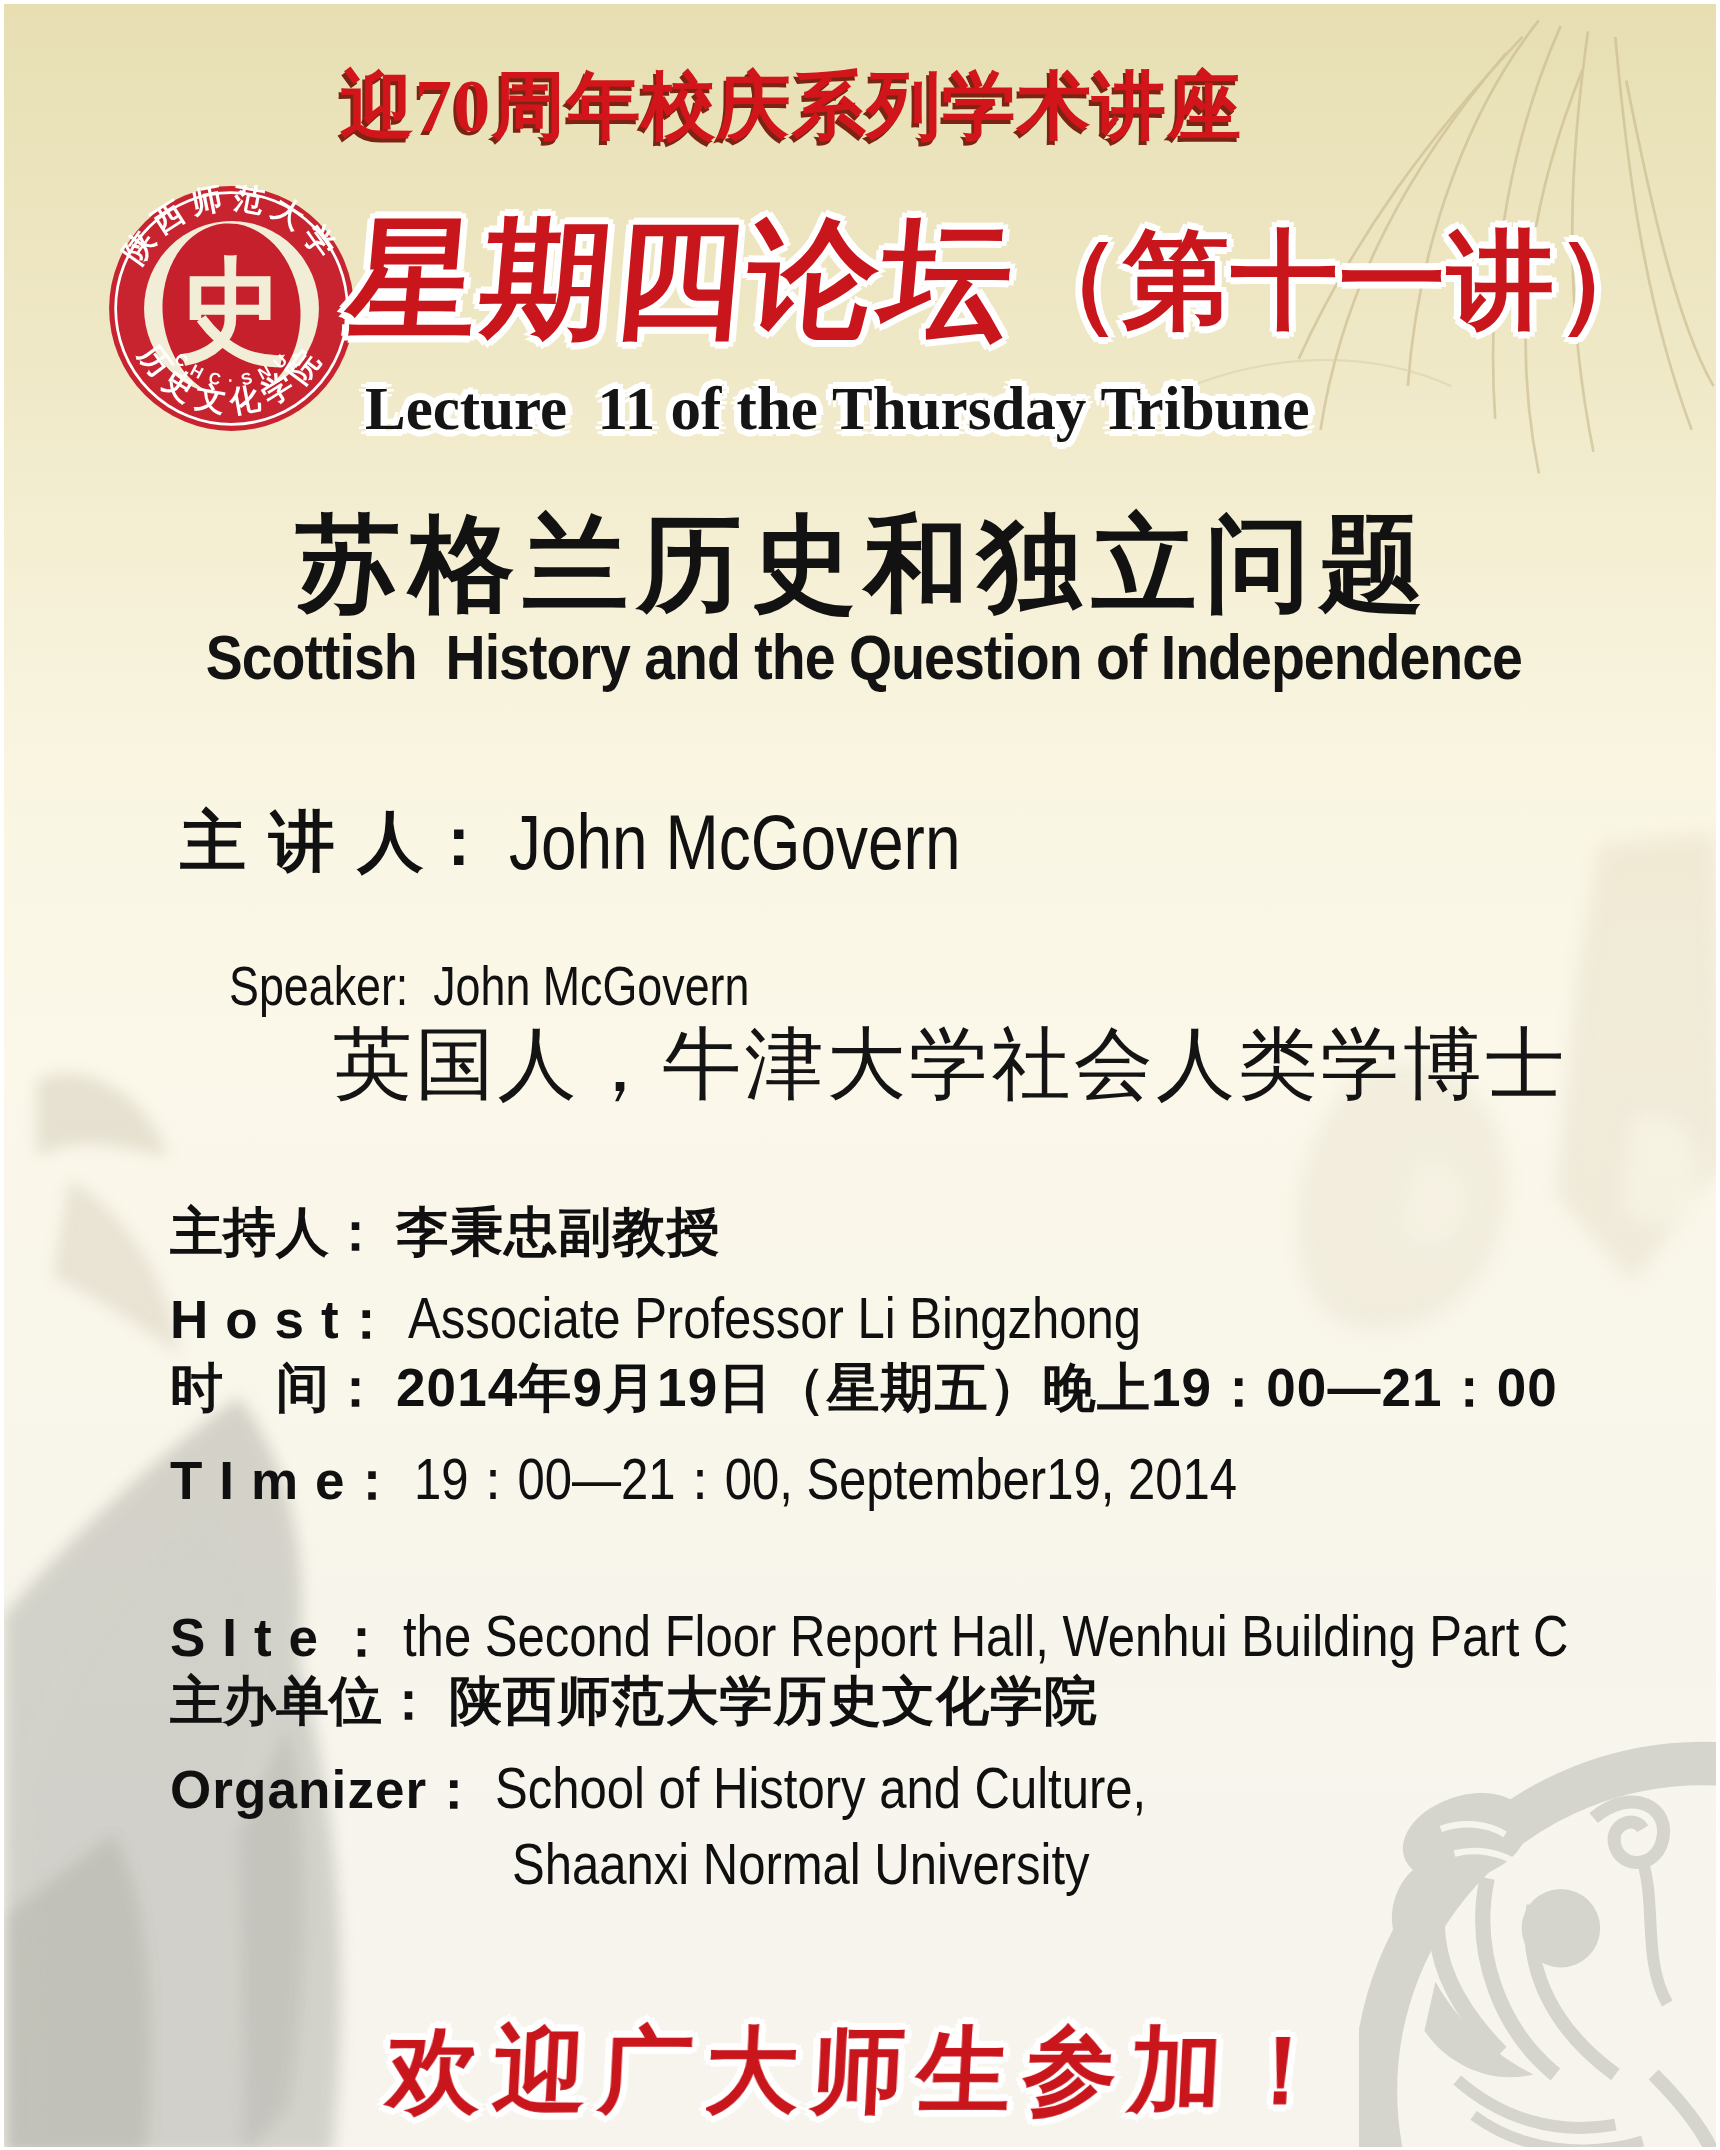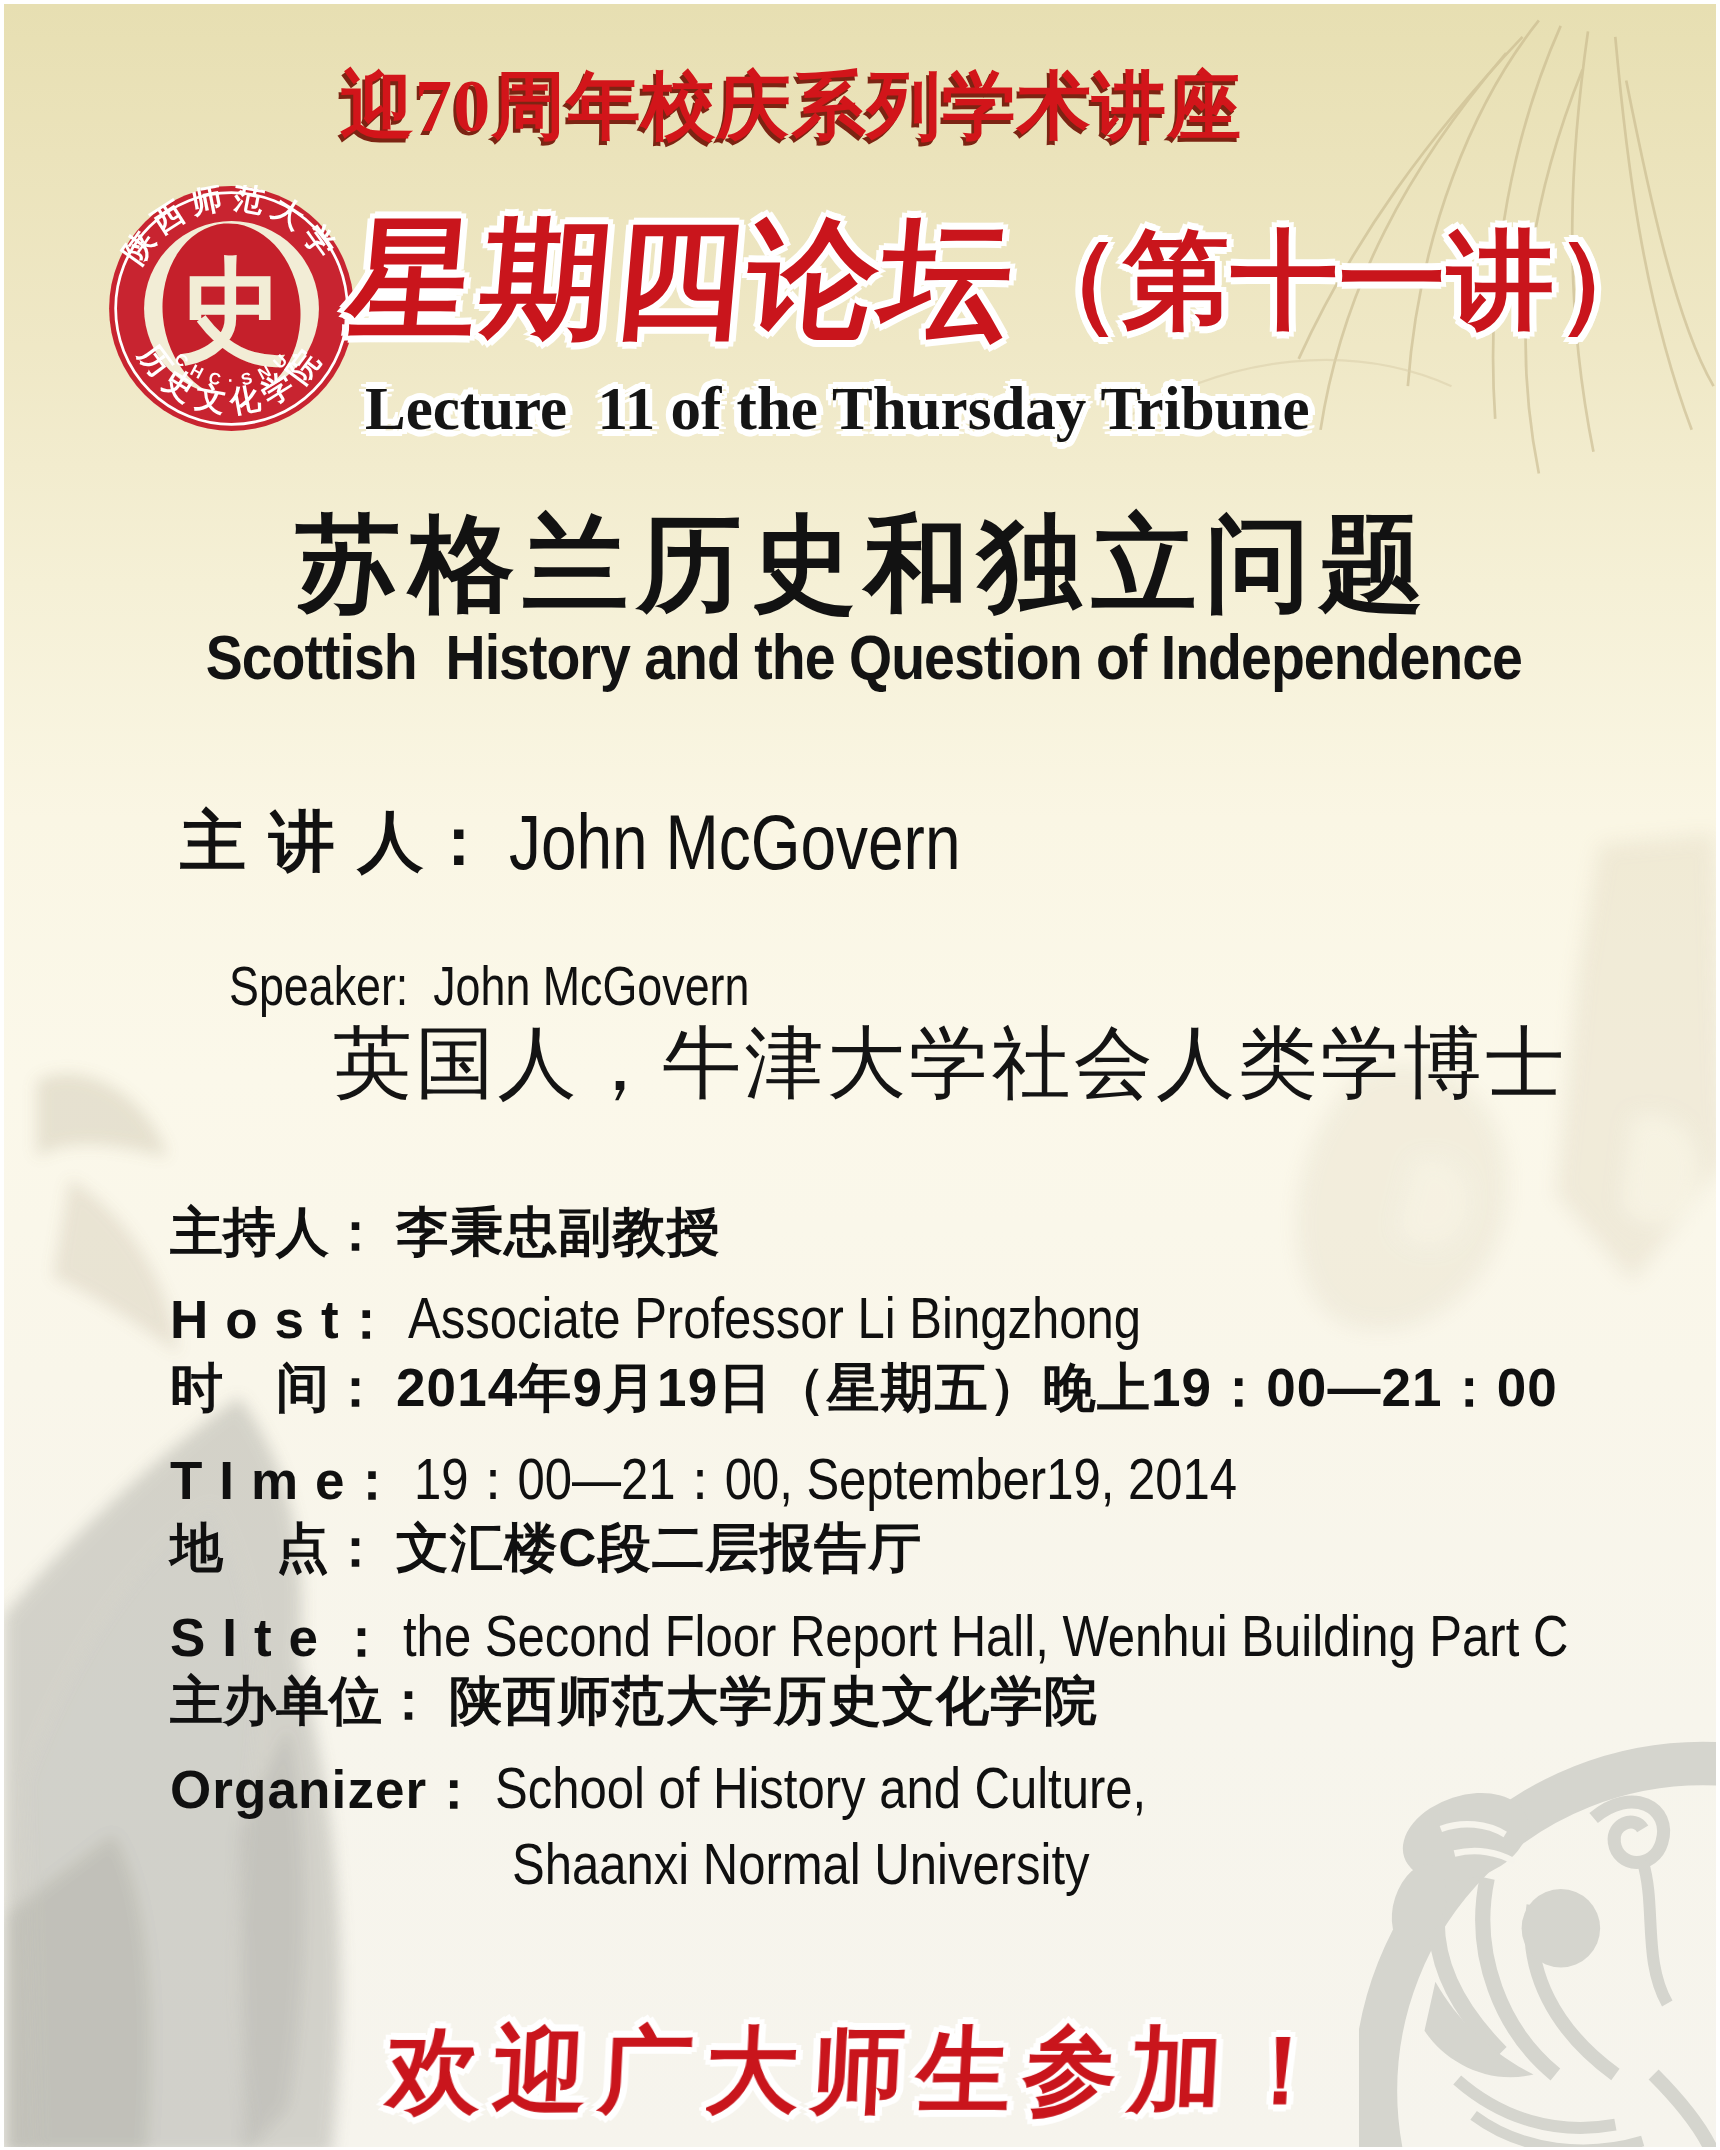--- a/index.html
+++ b/index.html
@@ -77,21 +77,21 @@
     font-weight:400;font-size:78px;color:#111;margin-left:15.3px;letter-spacing:0;
   }
   .speaker-en{
     left:163px;top:884px;
     font-weight:400;font-size:56px;color:#111;white-space:pre;
     display:block;
   }
   .speaker-en>span{display:inline-block;transform:scaleX(0.80);transform-origin:0 50%;}
   .bio{
     left:329px;top:1015px;
-    font-family:Liberation Serif, serif;
+    font-family:Liberation Sans, sans-serif;
     font-weight:400;font-size:79px;line-height:90px;color:#141414;
     letter-spacing:3.3px;white-space:pre;
   }
   
   .drow{left:166px;display:flex;align-items:baseline;white-space:pre;}
   .lbl-cn{font-weight:700;font-size:53px;color:#101010;margin-right:14px;}
   .lbl-en{font-weight:700;font-size:53px;color:#101010;margin-right:14px;letter-spacing:1.1px;}
   .val-cn{font-weight:700;font-size:53px;color:#101010;letter-spacing:1.1px;}
   .val-en{
     display:inline-block;transform:scaleX(0.86);transform-origin:0 50%;
@@ -236,24 +236,20 @@
     <span class="val-en pre">Associate Professor Li Bingzhong</span>
   </div>
   <div class="abs drow" style="top:1349px">
     <span class="lbl-cn pre">时　间：</span>
     <span class="val-cn pre">2014年9月19日（星期五）晚上19：00—21：00</span>
   </div>
   <div class="abs drow" style="top:1438px">
     <span class="lbl-en pre">T I m e：</span>
     <span class="val-en pre">19：00—21：00, September19, 2014</span>
   </div>
-  <div class="abs drow" style="top:1509px">
-    <span class="lbl-cn pre">地　点：</span>
-    <span class="val-cn pre">文汇楼C段二层报告厅</span>
-  </div>
   <div class="abs drow" style="top:1599px">
     <span class="lbl-en pre">S I t e ：</span>
     <span class="val-en pre">the Second Floor Report Hall, Wenhui Building Part C</span>
   </div>
   <div class="abs drow" style="top:1662px">
     <span class="lbl-cn pre">主办单位：</span>
     <span class="val-cn pre">陕西师范大学历史文化学院</span>
   </div>
   <div class="abs drow" style="top:1751px">
     <span class="lbl-en pre">Organizer：</span>

